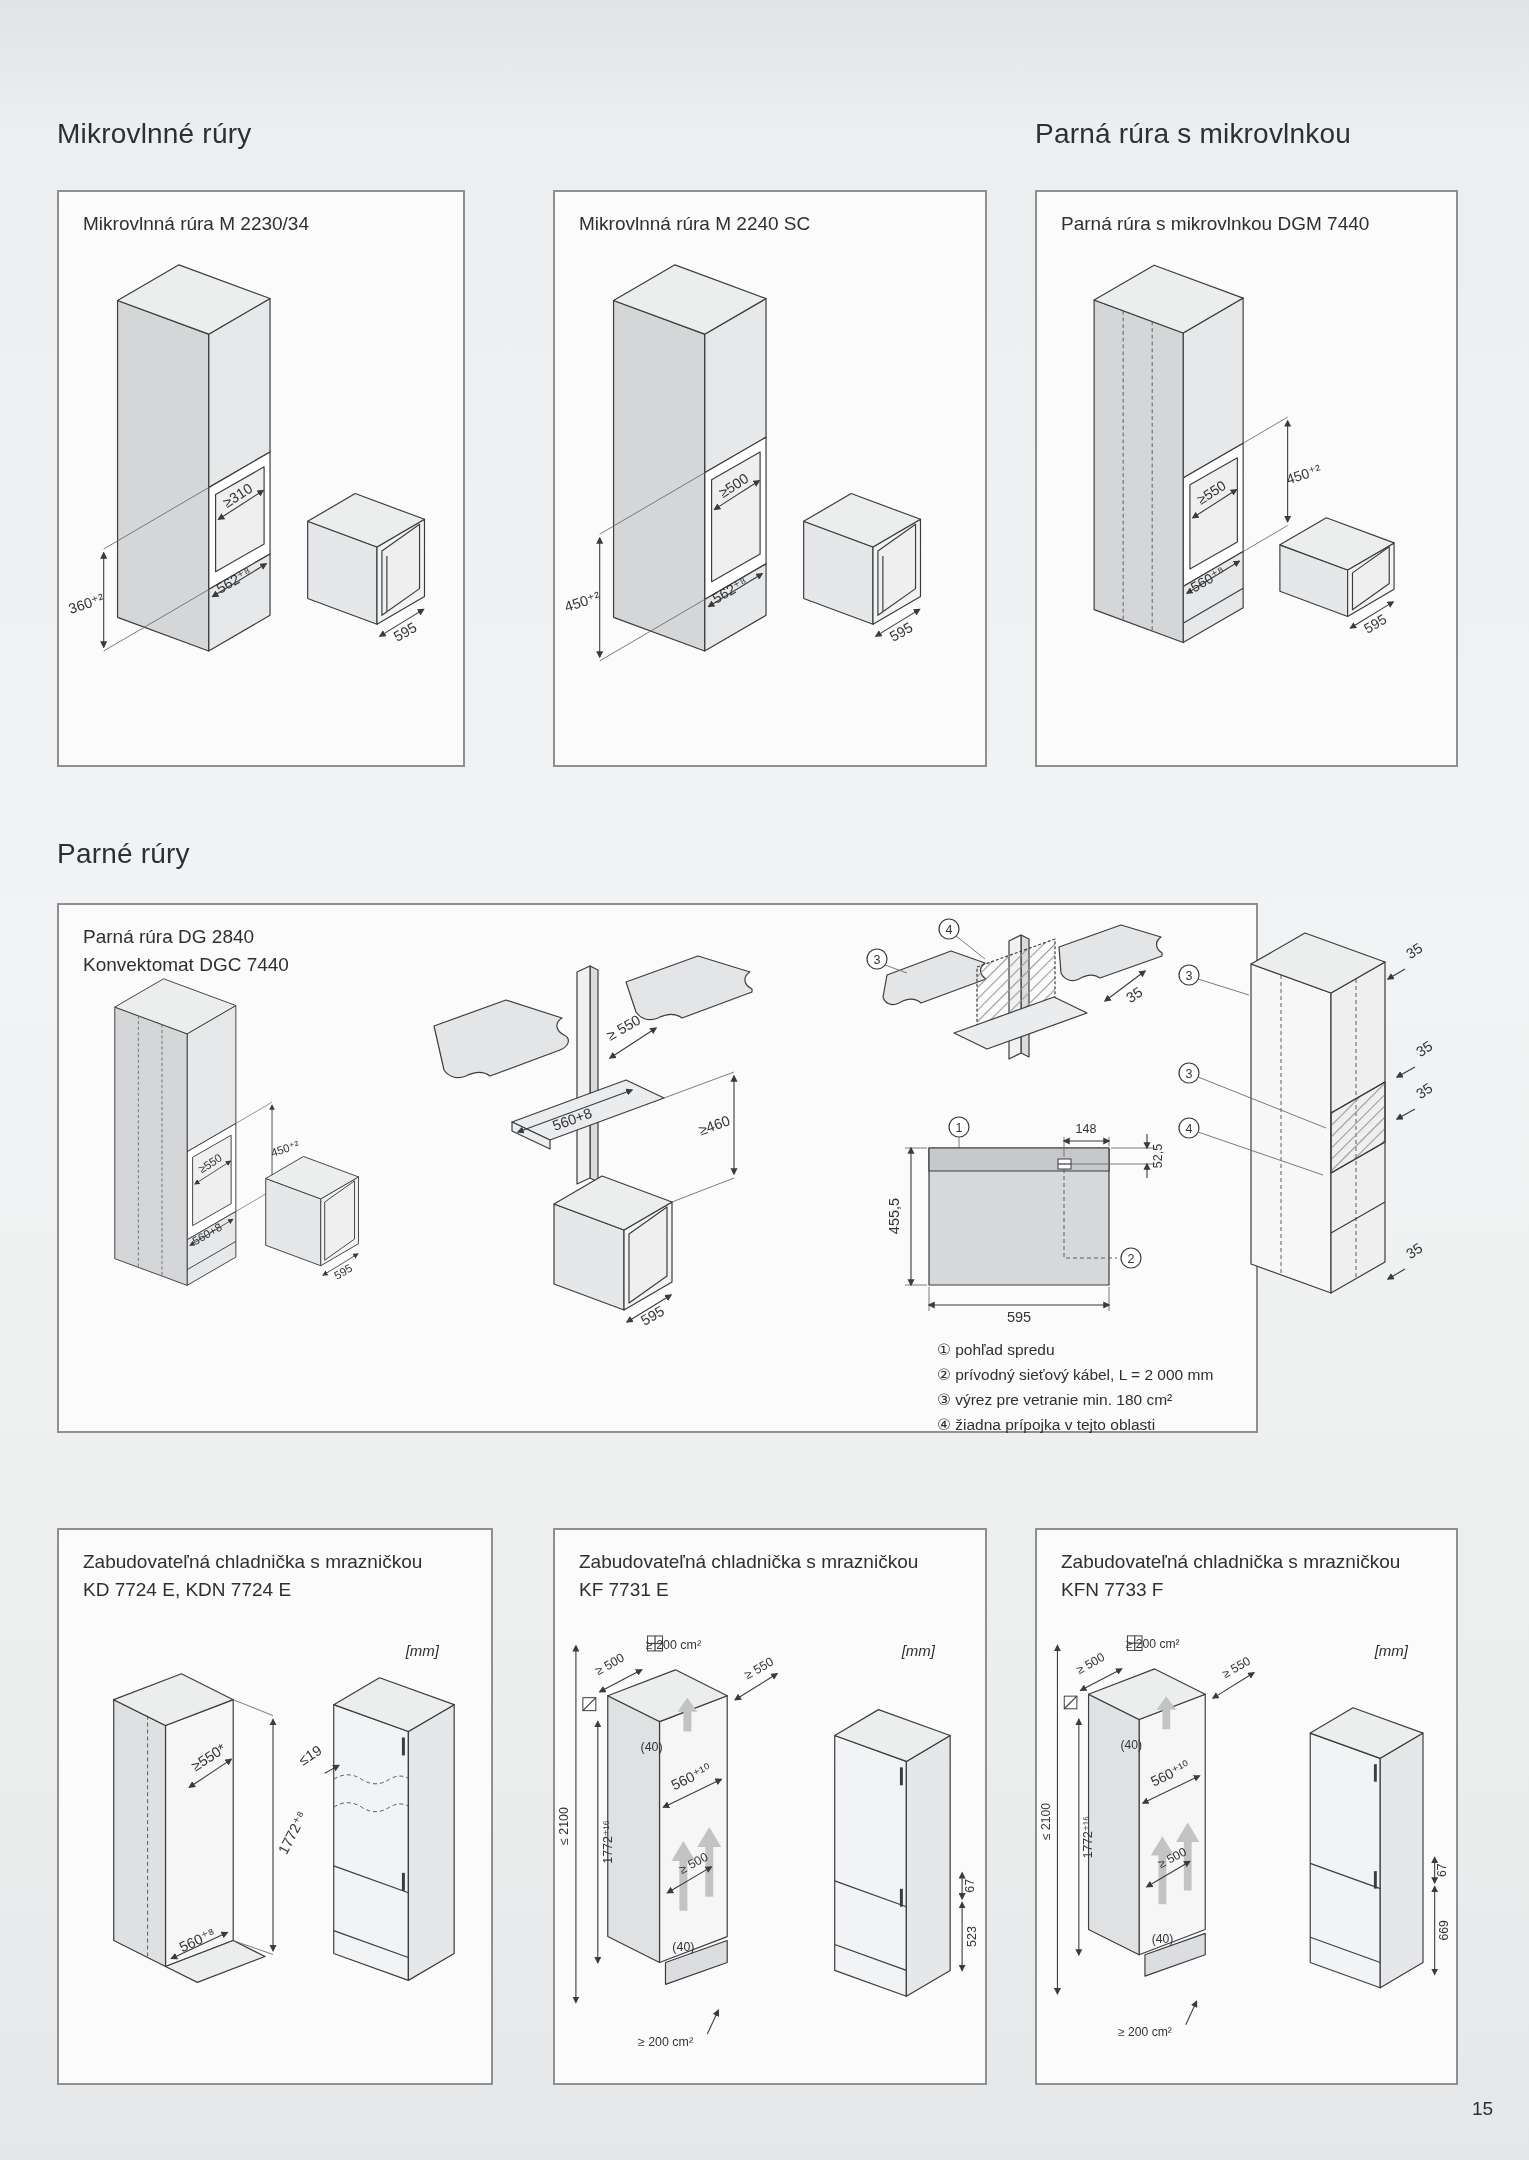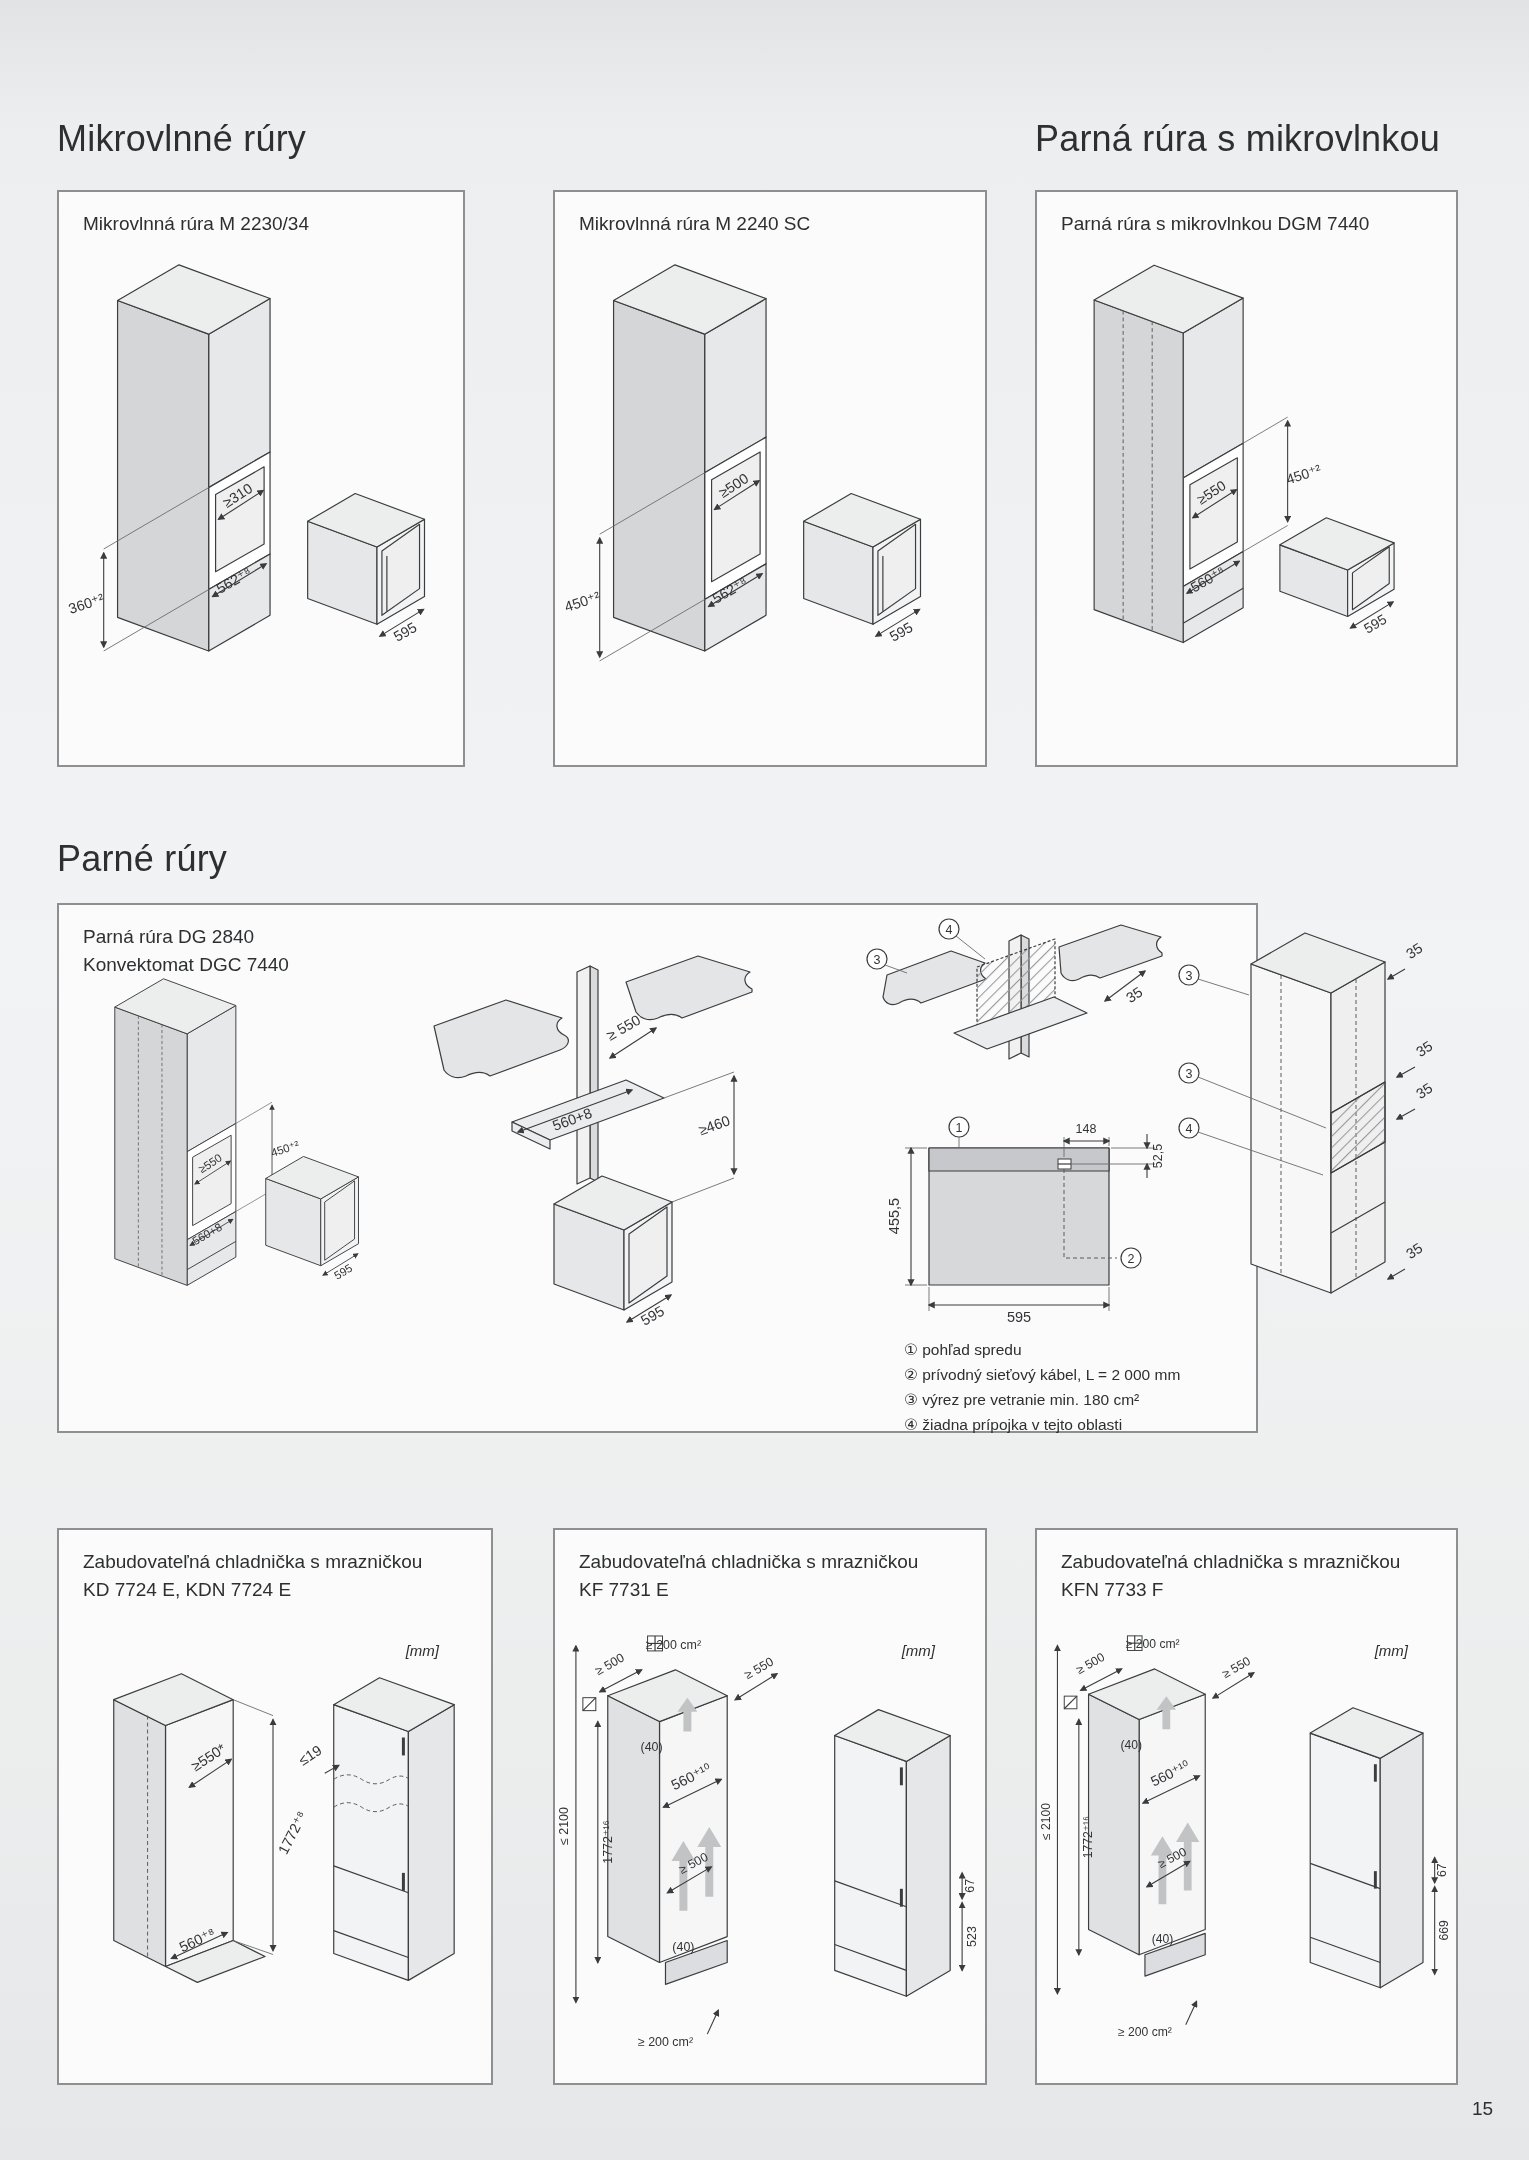--- a/index.html
+++ b/index.html
@@ -1,23 +1,23 @@
 <!DOCTYPE html>
 <html><head>
 <meta charset="utf-8">
 <style>
   html,body{margin:0;padding:0;background:#d8d9db;}
   .page{position:relative;width:1529px;height:2160px;overflow:hidden;
     background:linear-gradient(180deg,#e2e3e5 0%,#edeef0 6%,#f2f3f4 45%,#eceded 80%,#e6e7e9 100%);
     font-family:"Liberation Sans","DejaVu Sans",sans-serif;color:#2f3031;}
-  h2.sec{position:absolute;margin:0;font-size:36px;font-weight:400;color:#2e2f30;letter-spacing:.2px;}
+  h2.sec{position:absolute;margin:0;font-size:28px;font-weight:400;color:#2e2f30;letter-spacing:.2px;}
   .box{position:absolute;background:#fbfbfc;border:2px solid #8d8f91;box-sizing:border-box;}
   .box-title{position:absolute;left:24px;top:18px;font-size:19px;line-height:28px;color:#2e2f30;}
   .mm{position:absolute;font-size:15px;color:#2e2f30;font-style:italic;}
-  .legend{position:absolute;font-size:15.5px;line-height:25px;color:#2e2f30;}
+  .legend{position:absolute;font-size:15.5px;line-height:25px;color:#2e2f30;margin-left:33px;}
   .pagenum{position:absolute;font-size:19px;color:#2e2f30;}
   svg{position:absolute;overflow:visible;}
   svg text{font-family:"Liberation Sans","DejaVu Sans",sans-serif;font-size:14.5px;fill:#333436;text-anchor:middle;}
   svg text.sm{font-size:12.5px;}
   svg text.cot{font-size:12.5px;}
   polygon,path.shape{stroke:#3c3d3e;stroke-width:1.2;stroke-linejoin:round;}
   .f-top{fill:#eceded}.f-side{fill:#d5d6d8}.f-face{fill:#e7e8e9}.f-white{fill:#fff}
   .f-in{fill:#efeff0}.f-int{fill:#f6f6f7}.f-fr{fill:#f2f3f4}.f-dk{fill:#e6e7e9}
   .f-sh{fill:#e4e5e6}.f-fl{fill:#ebecee}.f-pn{fill:#f1f1f2}.f-pnS{fill:#dadbdc}
   line.dim{stroke:#3a3b3c;stroke-width:1.1;}

